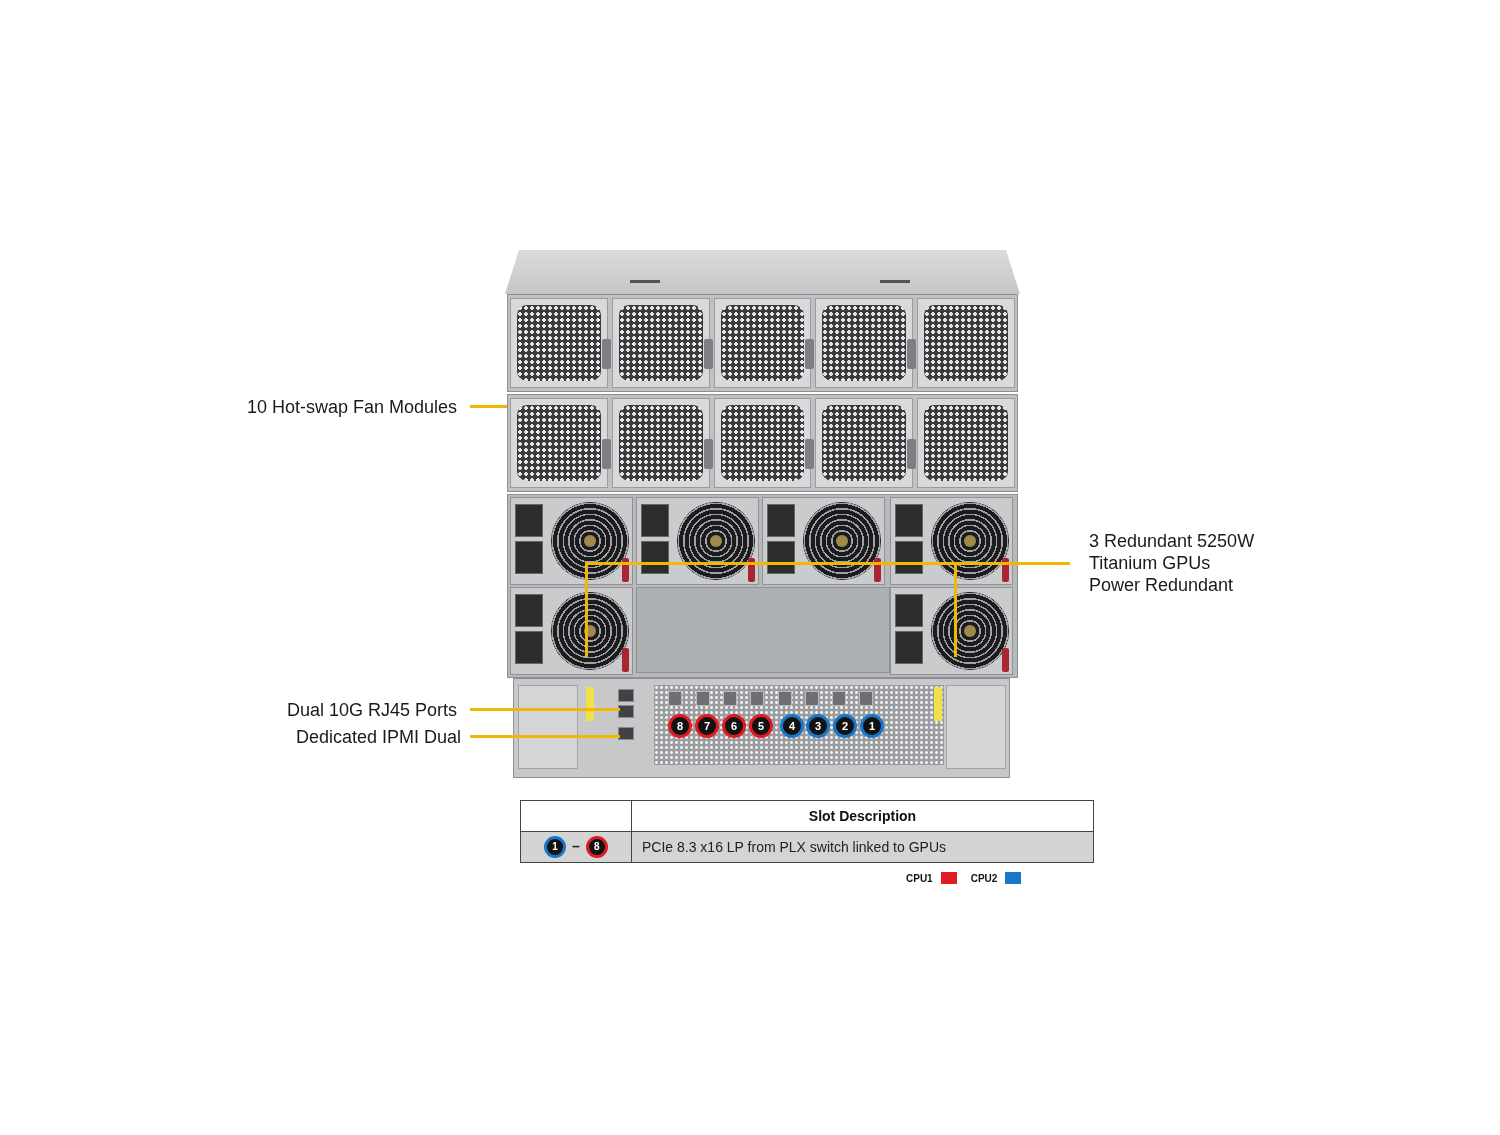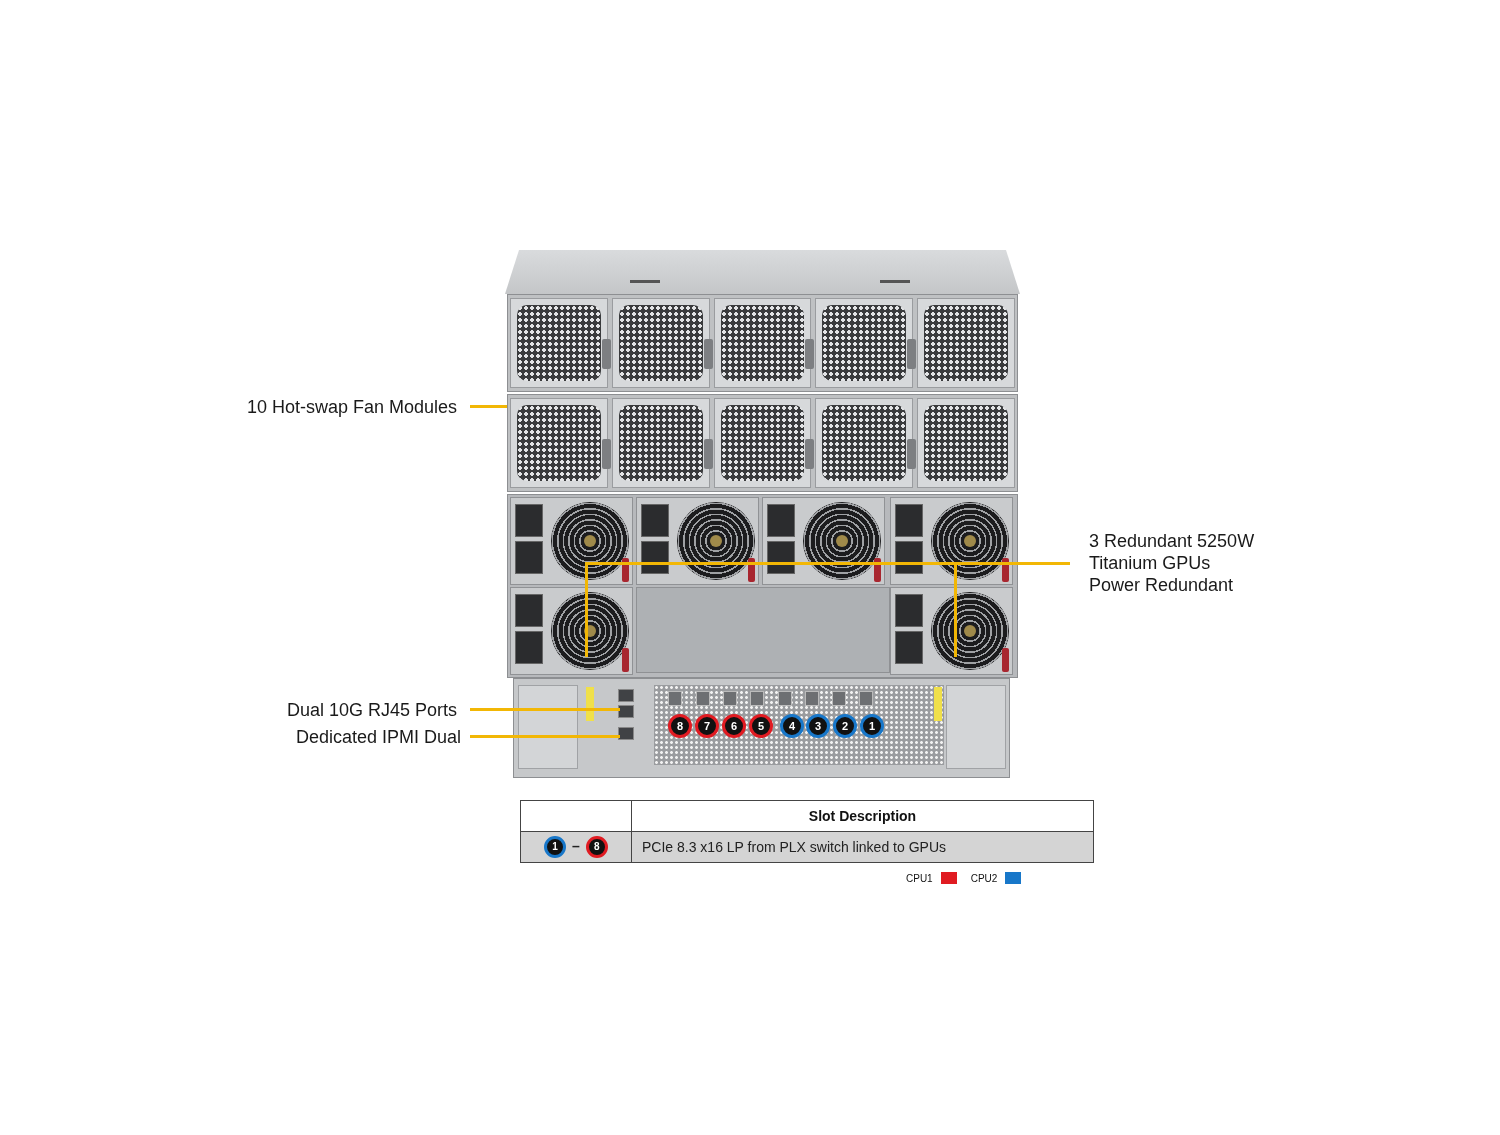--- a/index.html
+++ b/index.html
@@ -51,21 +51,21 @@
   .slot-table td, .slot-table th { border:1px solid #444; }
   .slot-table th { height:28px; font-weight:bold; background:#ffffff; color:#111; }
   .slot-table td { height:28px; background:#d4d4d4; color:#222; }
   .slot-table .c1 { width:108px; text-align:center; position:relative; }
   .slot-table .c2 { padding-left:10px; }
   .slot-table .dash { display:inline-block; margin:0 6px; font-weight:bold; }
   .inline-badge { display:inline-block; width:16px; height:16px; border-radius:50%; background:#111; color:#fff; font-size:10px; font-weight:bold; line-height:16px; text-align:center; vertical-align:middle; }
   .inline-badge.cpu1 { border:3px solid #e01b22; }
   .inline-badge.cpu2 { border:3px solid #1877c9; }
 
-  .legend { position:absolute; left:906px; top:872px; font-size:10px; font-weight:normal; color:#111; display:flex; align-items:center; gap:8px; }
+  .legend { position:absolute; left:906px; top:872px; font-size:10px; font-weight:bold; color:#111; display:flex; align-items:center; gap:8px; }
   .legend .sw { display:inline-block; width:16px; height:12px; margin-right:6px; }
 </style>
 </head>
 <body>
 
 <div class="callout" style="left:247px; top:396px;">10 Hot-swap Fan Modules</div>
 <div class="leader" style="left:470px; top:405px; width:148px; height:3px;"></div>
 
 <div class="callout" style="left:1089px; top:530px;">3 Redundant 5250W</div>
 <div class="callout" style="left:1089px; top:552px;">Titanium GPUs</div>

